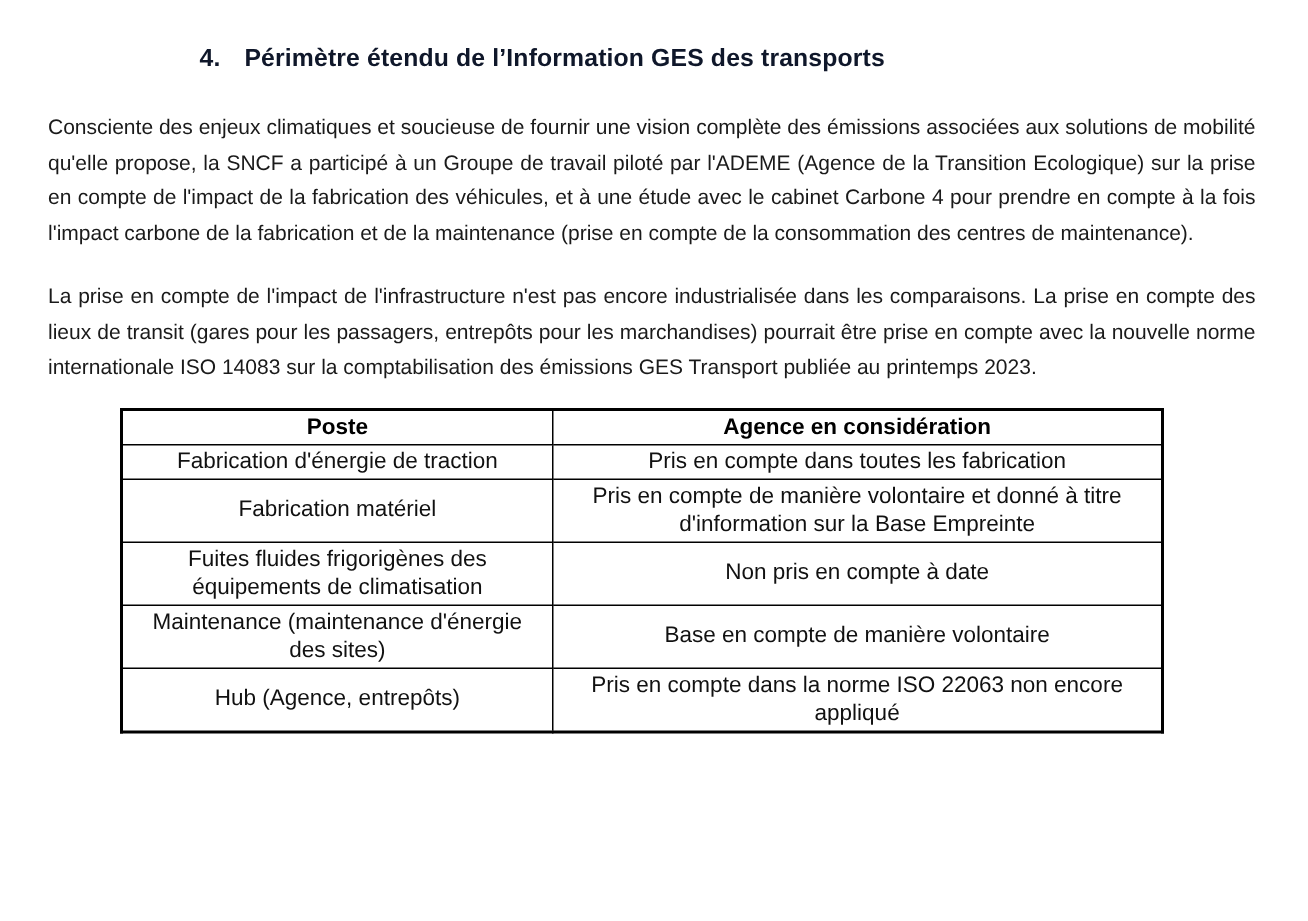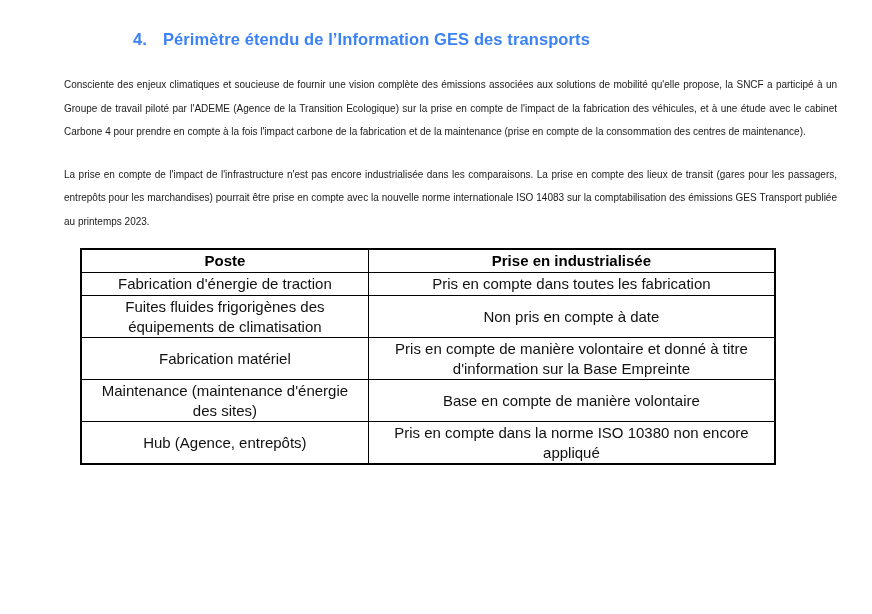--- a/index.html
+++ b/index.html
@@ -15,30 +15,30 @@
     background: #ffffff;
     font-family: "Liberation Sans", sans-serif;
     color: #1a1a1a;
     overflow: hidden;
   }
   .heading {
     margin: 29px 35px 0 133px;
     font-size: 16.5px;
     line-height: 20px;
     font-weight: 700;
-    color: #3b82f6;
+    color: #0f172a;
     letter-spacing: 0.1px;
   }
   .heading .num {
     display: inline-block;
     margin-right: 16px;
   }
   .para {
-    margin: 24px 35px 0 64px;
-    font-size: 10px;
+    margin: 24px 35px 0 32px;
+    font-size: 14px;
     line-height: 23.5px;
     text-align: justify;
     color: #1a1a1a;
   }
   .para.second {
     margin-top: 19px;
   }
   table.consideration {
     border-collapse: collapse;
     margin: 15px 0 0 80px;
@@ -81,40 +81,40 @@
   <p class="para second">La prise en compte de l'impact de l'infrastructure n'est pas encore industrialisée dans les comparaisons. La prise en compte des lieux de transit (gares pour les passagers, entrepôts pour les marchandises) pourrait être prise en compte avec la nouvelle norme internationale ISO 14083 sur la comptabilisation des émissions GES Transport publiée au printemps 2023.</p>
 
   <table class="consideration">
     <colgroup>
       <col class="col-poste">
       <col class="col-prise">
     </colgroup>
     <thead>
       <tr>
         <th>Poste</th>
-        <th>Prise en industrialisée</th>
+        <th>Agence en considération</th>
       </tr>
     </thead>
     <tbody>
       <tr>
         <td>Fabrication d'énergie de traction</td>
         <td>Pris en compte dans toutes les fabrication</td>
       </tr>
       <tr>
+        <td>Fabrication matériel</td>
+        <td>Pris en compte de manière volontaire et donné à titre d'information sur la Base Empreinte</td>
+      </tr>
+      <tr>
         <td>Fuites fluides frigorigènes des équipements de climatisation</td>
         <td>Non pris en compte à date</td>
-      </tr>
-      <tr>
-        <td>Fabrication matériel</td>
-        <td>Pris en compte de manière volontaire et donné à titre d'information sur la Base Empreinte</td>
       </tr>
       <tr>
         <td>Maintenance (maintenance d'énergie des sites)</td>
         <td>Base en compte de manière volontaire</td>
       </tr>
       <tr>
         <td>Hub (Agence, entrepôts)</td>
-        <td>Pris en compte dans la norme ISO 10380 non encore appliqué</td>
+        <td>Pris en compte dans la norme ISO 22063 non encore appliqué</td>
       </tr>
     </tbody>
   </table>
 
 </div>
 
 </body></html>

